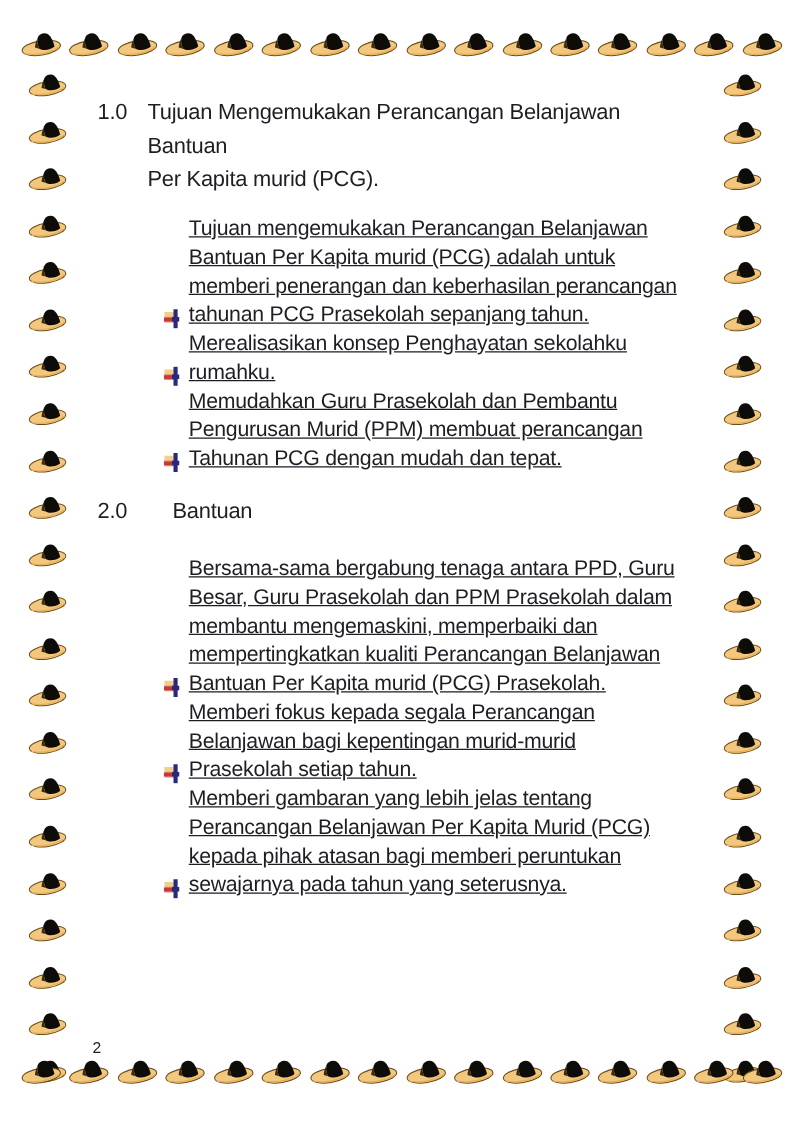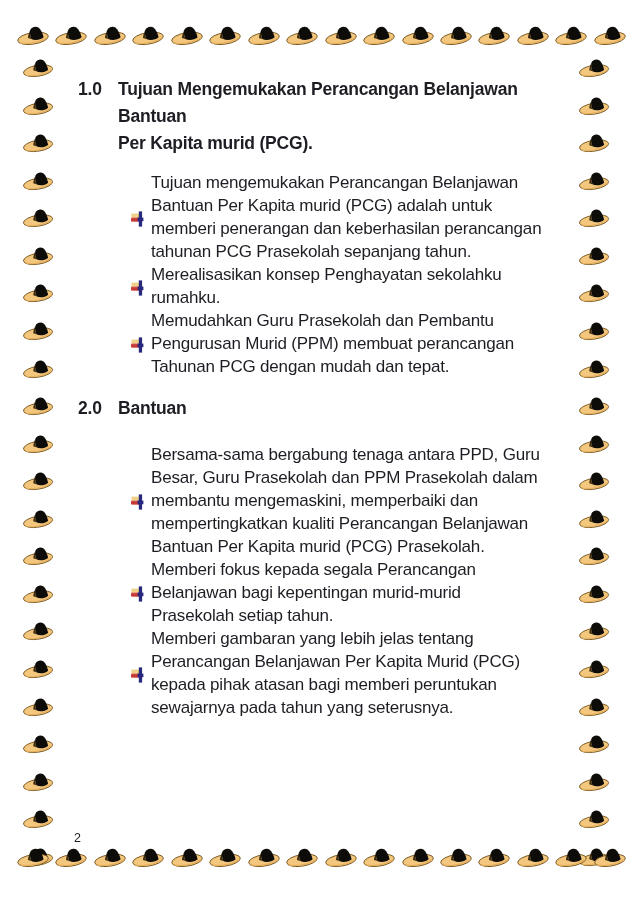--- a/index.html
+++ b/index.html
@@ -43,32 +43,31 @@
     position: absolute;
     left: 78px;
     top: 76px;
     width: 486px;
   }
   .section-heading {
     display: flex;
     font-size: 17.5px;
     line-height: 27px;
     letter-spacing: -0.2px;
-    font-weight: bold;
   }
-  .section-heading.second { margin-top: 17px; }
+  .section-heading.second { margin-top: 17px; gap: 20px; }
   .section-number { width: 40px; flex: none; }
   .bullet-list {
     margin: 14px 0 0 53px;
     font-size: 17px;
     line-height: 23px;
     letter-spacing: -0.2px;
   }
   .bullet-list.second { margin-top: 21px; }
-  .bullet { display: flex; align-items: center; }
+  .bullet { display: flex; align-items: flex-end; text-decoration: underline; }
   .bullet-icon {
     flex: none;
     width: 13px;
     height: 16px;
     margin: 3px 7px 0 0;
   }
   .bullet-icon svg { width: 13px; height: 16px; display: block; }
   .bullet-text { flex: 1; }
 
   .page-number {

